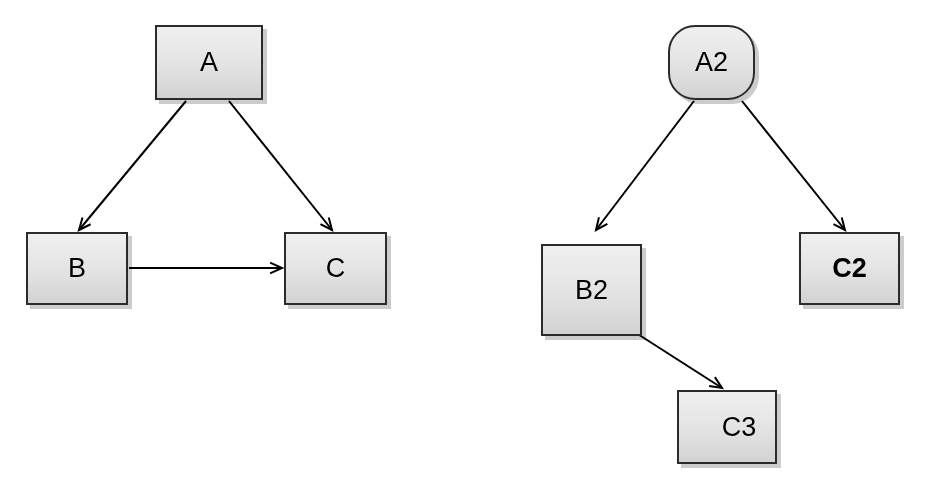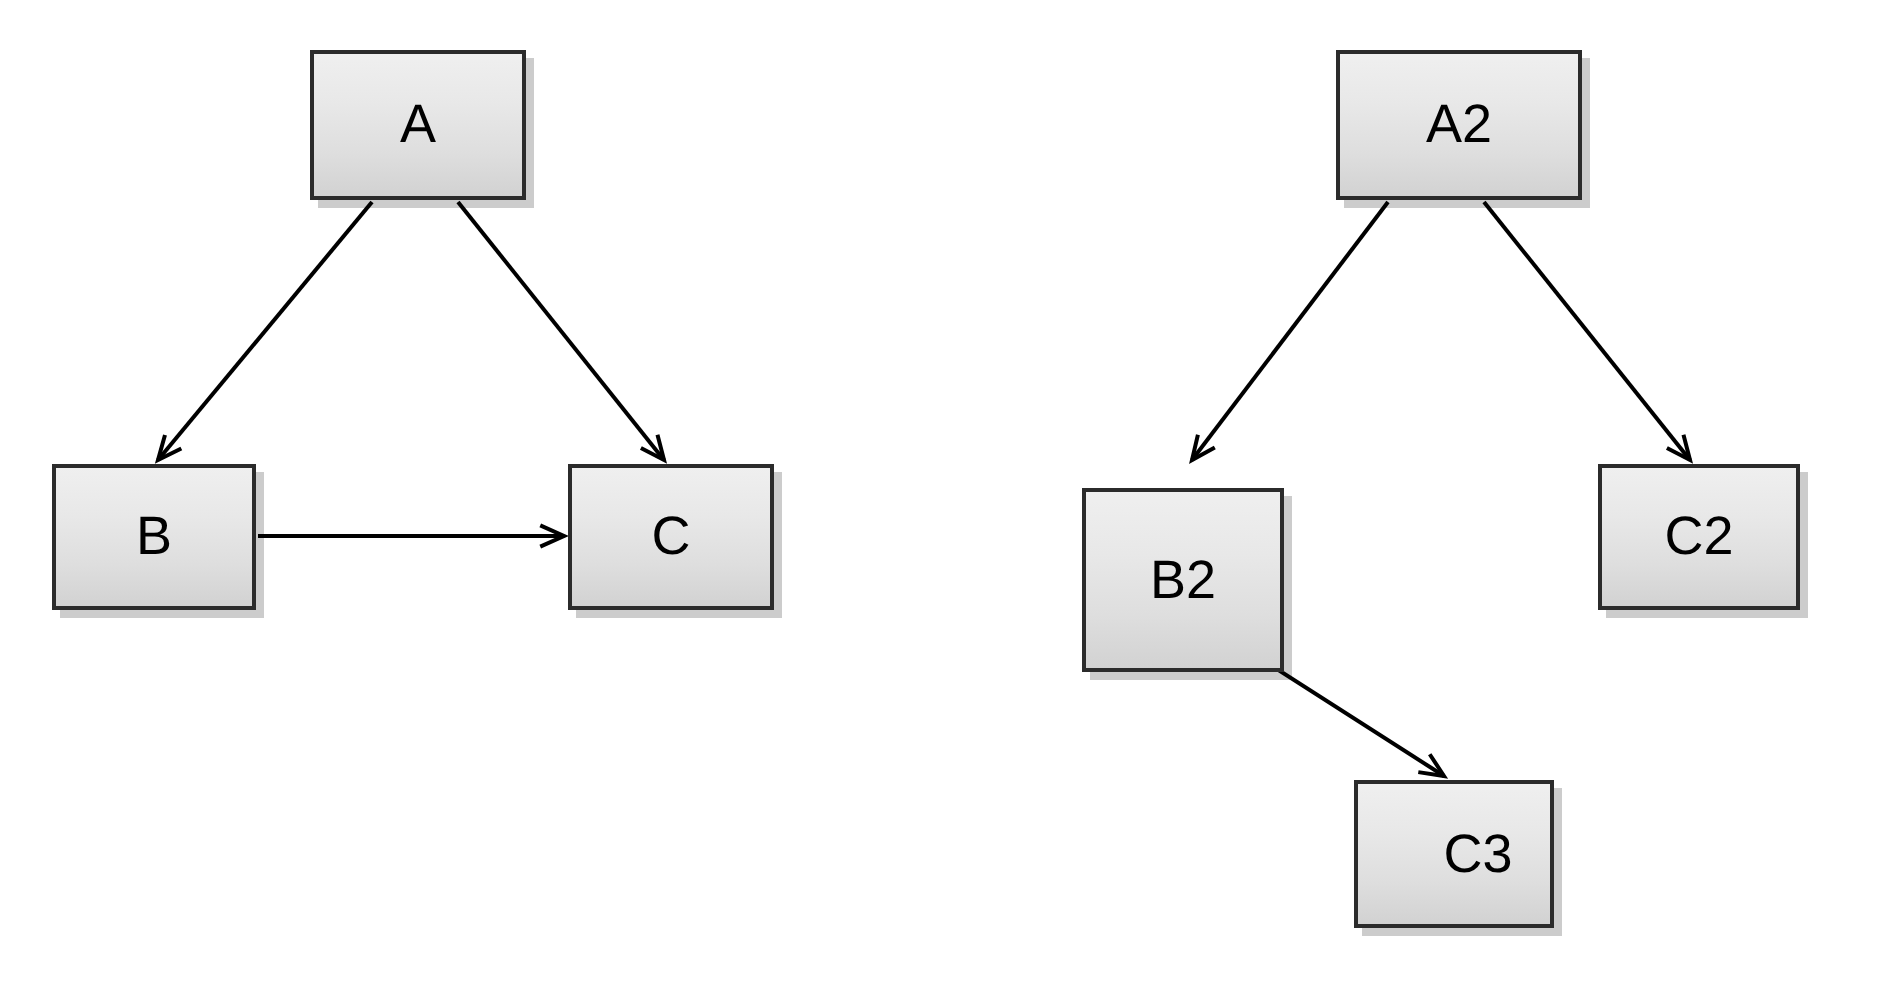--- a/index.html
+++ b/index.html
@@ -82,27 +82,27 @@
   <div id="node-layer">
       <div class="node" style="left: 155px; top: 25px; width: 108px; height: 75px;">
         <span class="node-label">A</span>
       </div>
       <div class="node" style="left: 26px; top: 232px; width: 102px; height: 73px;">
         <span class="node-label">B</span>
       </div>
       <div class="node" style="left: 284px; top: 232px; width: 103px; height: 73px;">
         <span class="node-label">C</span>
       </div>
-      <div class="node" style="left: 668px; top: 25px; width: 123px; height: 75px;">
+      <div class="node" style="left: 668px; top: 25px; width: 87px; height: 75px; border-radius: 27px;">
         <span class="node-label">A2</span>
       </div>
       <div class="node" style="left: 541px; top: 244px; width: 101px; height: 92px;">
         <span class="node-label">B2</span>
       </div>
-      <div class="node" style="left: 799px; top: 232px; width: 101px; height: 73px;">
+      <div class="node" style="left: 799px; top: 232px; width: 101px; height: 73px; font-weight: bold;">
         <span class="node-label">C2</span>
       </div>
       <div class="node" style="left: 677px; top: 390px; width: 100px; height: 74px; padding-left: 24px;">
         <span class="node-label">C3</span>
       </div>
     </div>
 
 </div>
 
 </body></html>

